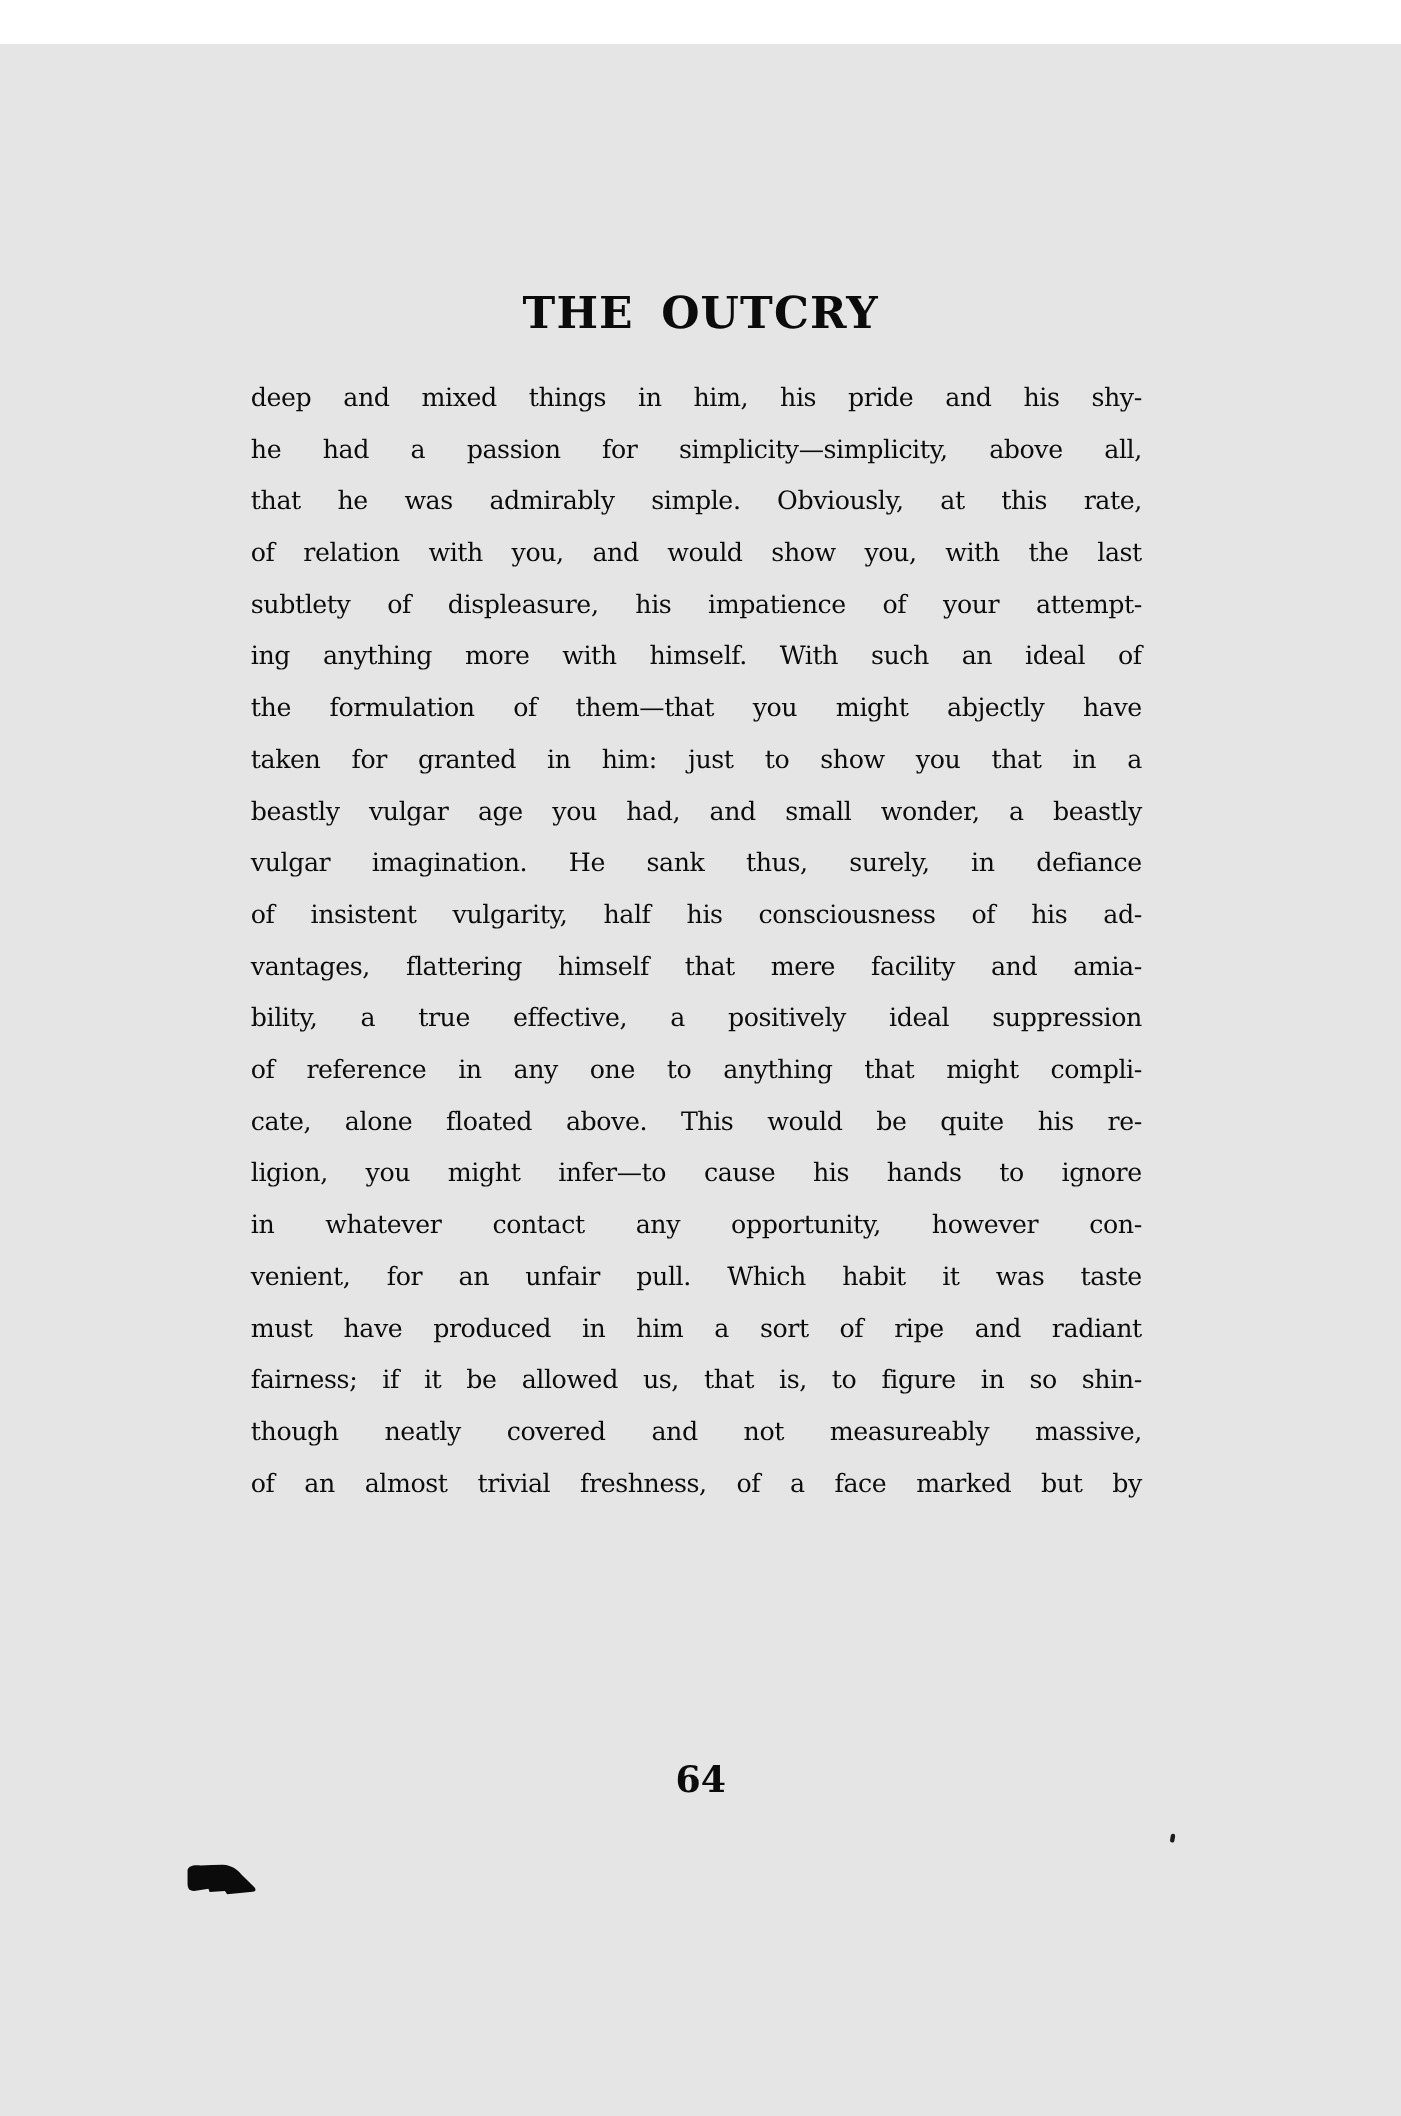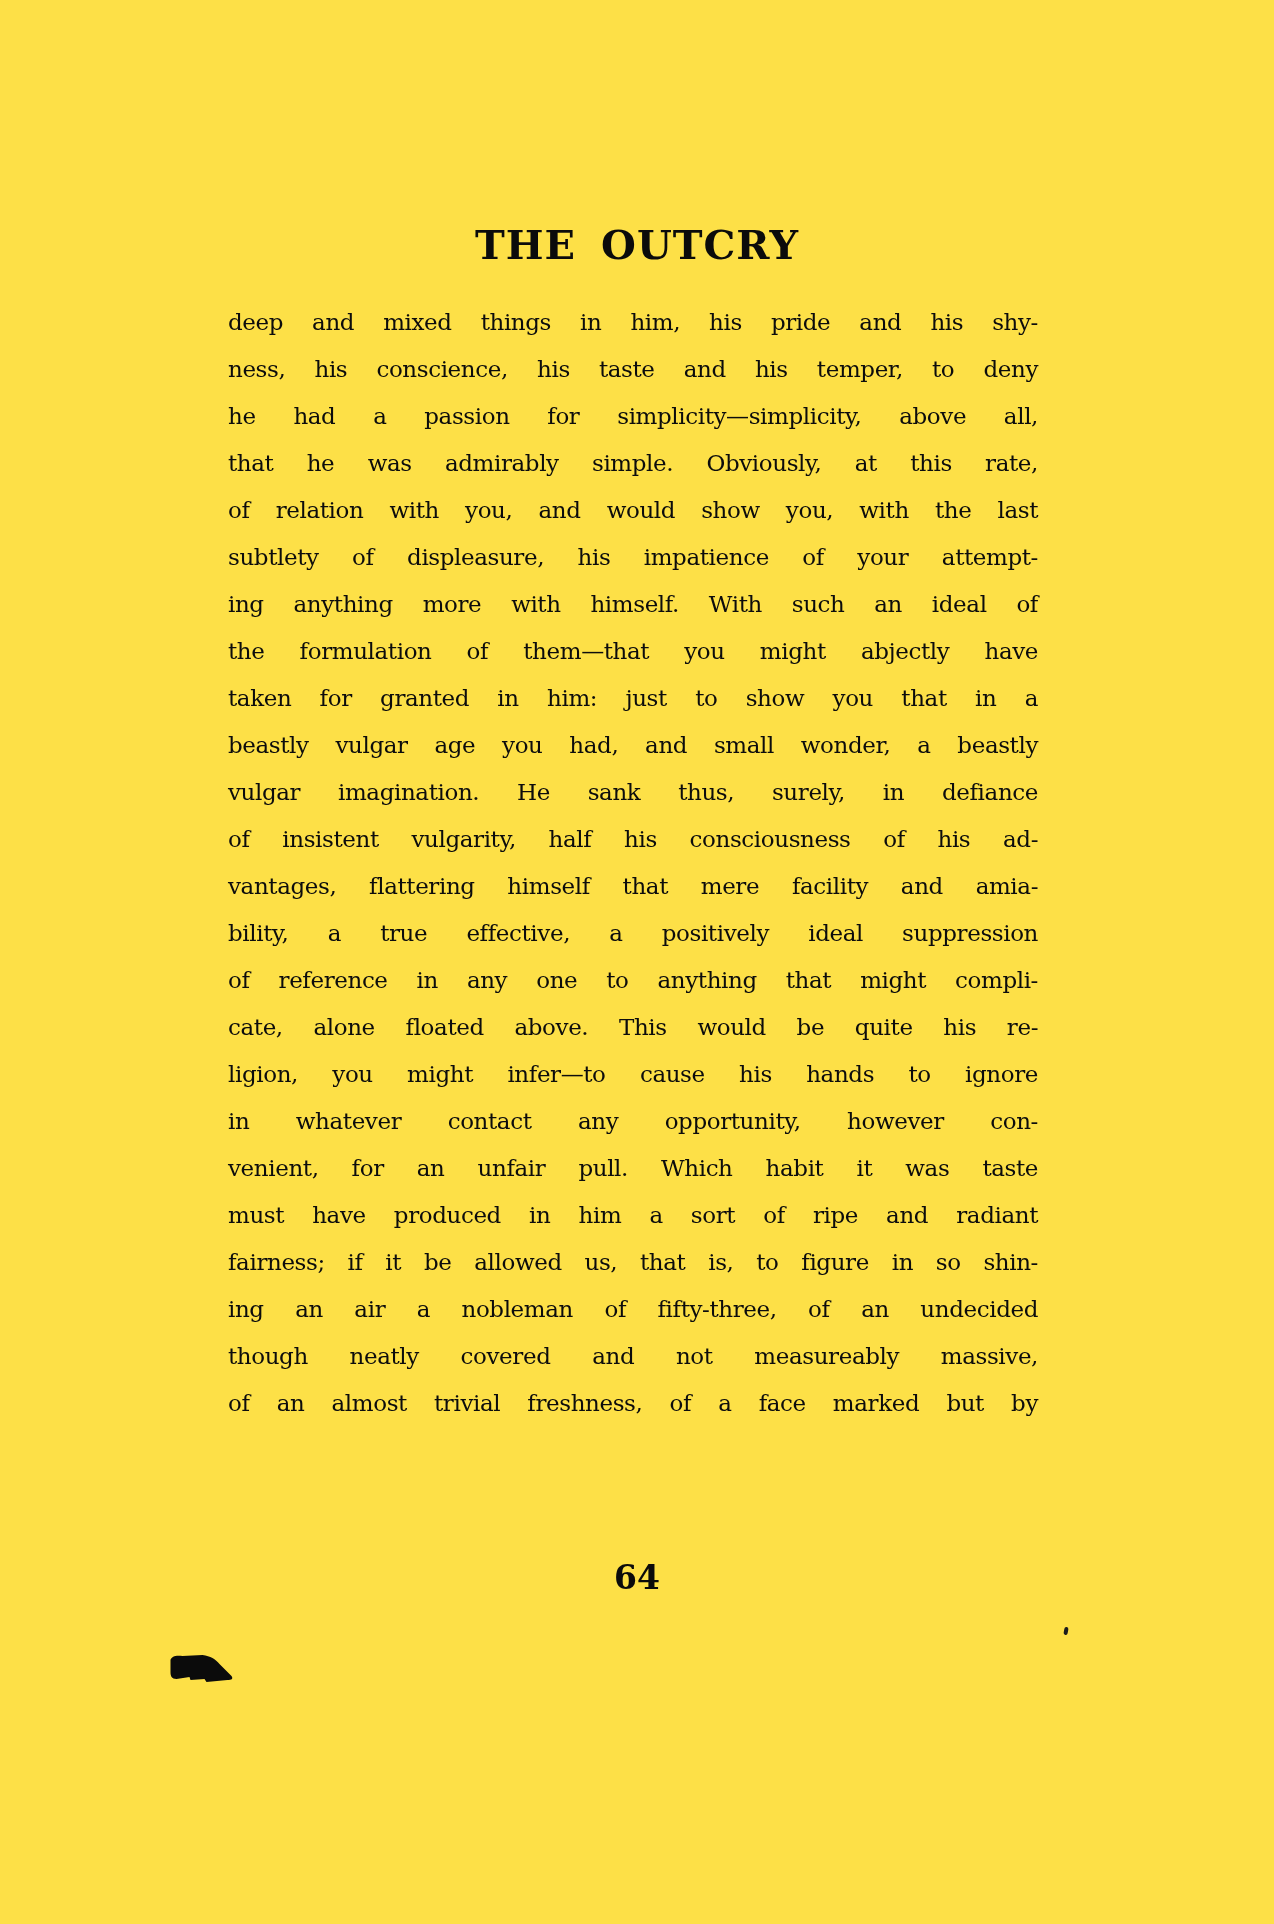--- a/index.html
+++ b/index.html
@@ -9,21 +9,22 @@
   body {
     width: 1274px;
     height: 1924px;
     background: #ffffff;
     position: relative;
     overflow: hidden;
   }
   .page {
     position: absolute;
     inset: 0;
-    background: #fde047;
+    background: #e5e5e5;
+    margin-top: 40px;
   }
   .title {
     position: absolute;
     top: 222px;
     left: 0;
     width: 100%;
     margin: 0;
     text-align: center;
     font-family: "DejaVu Serif", "Liberation Serif", serif;
     font-weight: 700;
@@ -81,41 +82,39 @@
 </style>
 </head>
 <body>
 
 <div class="page">
 
   <h1 class="title">THE OUTCRY</h1>
 
   <div class="body-block" id="body-lines">
       <div class="line">deep and mixed things in him, his pride and his shy-</div>
-      <div class="line">ness, his conscience, his taste and his temper, to deny</div>
       <div class="line">he had a passion for simplicity—simplicity, above all,</div>
       <div class="line">that he was admirably simple.  Obviously, at this rate,</div>
       <div class="line">of relation with you, and would show you, with the last</div>
       <div class="line">subtlety of displeasure, his impatience of your attempt-</div>
       <div class="line">ing anything more with himself.  With such an ideal of</div>
       <div class="line">the formulation of them—that you might abjectly have</div>
       <div class="line">taken for granted in him: just to show you that in a</div>
       <div class="line">beastly vulgar age you had, and small wonder, a beastly</div>
       <div class="line">vulgar imagination.  He sank thus, surely, in defiance</div>
       <div class="line">of insistent vulgarity, half his consciousness of his ad-</div>
       <div class="line">vantages, flattering himself that mere facility and amia-</div>
       <div class="line">bility, a true effective, a positively ideal suppression</div>
       <div class="line">of reference in any one to anything that might compli-</div>
       <div class="line">cate, alone floated above.  This would be quite his re-</div>
       <div class="line">ligion, you might infer—to cause his hands to ignore</div>
       <div class="line">in whatever contact any opportunity, however con-</div>
       <div class="line">venient, for an unfair pull.  Which habit it was taste</div>
       <div class="line">must have produced in him a sort of ripe and radiant</div>
       <div class="line">fairness; if it be allowed us, that is, to figure in so shin-</div>
-      <div class="line">ing an air a nobleman of fifty-three, of an undecided</div>
       <div class="line">though neatly covered and not measureably massive,</div>
       <div class="line">of an almost trivial freshness, of a face marked but by</div>
     </div>
 
   <div class="pagenum">64</div>
 
   <svg class="ink-blot" viewBox="0 0 64 30" xmlns="http://www.w3.org/2000/svg" aria-hidden="true">
     <path d="M0,5 C1,1 6,0 12,1 L32,0 C40,1 45,4 49,9 L61,21
              C63,24 61,25 57,25 L36,27 L34,24 L20,25 L19,22 L6,24
              C1,24 0,21 0,17 Z" fill="#0b0b0b"></path>

